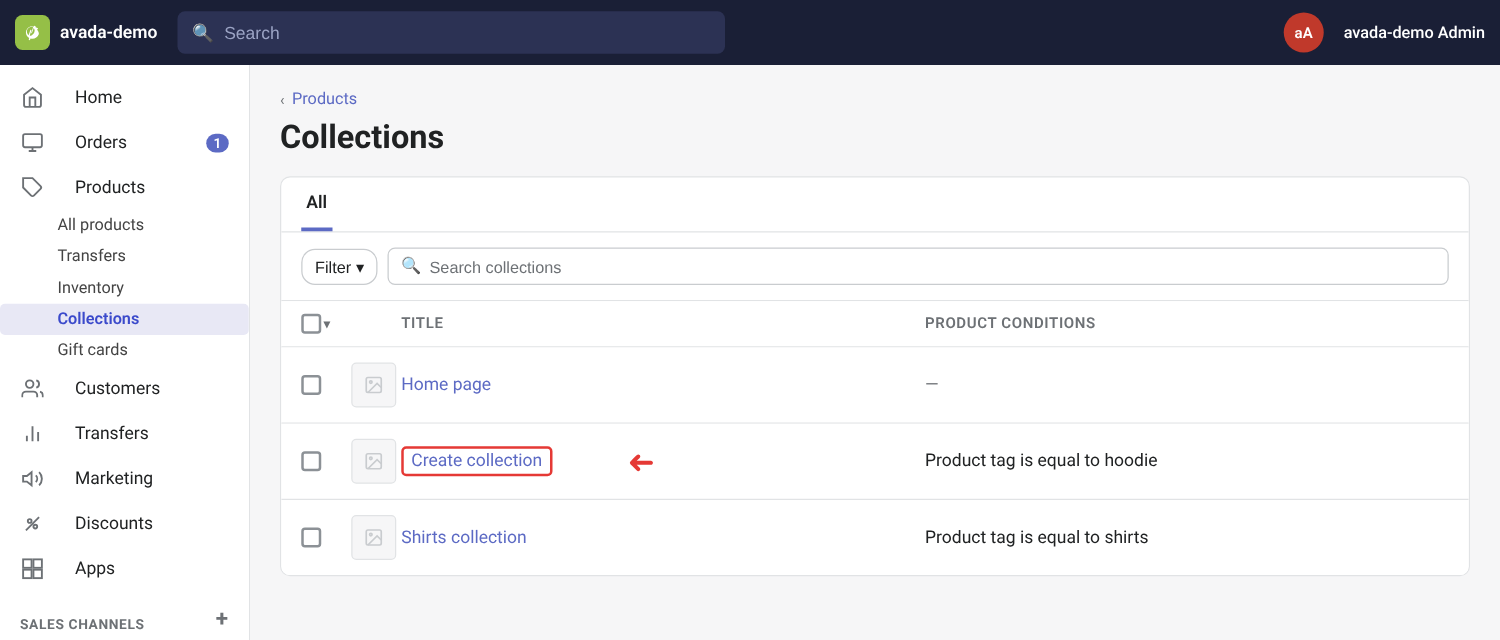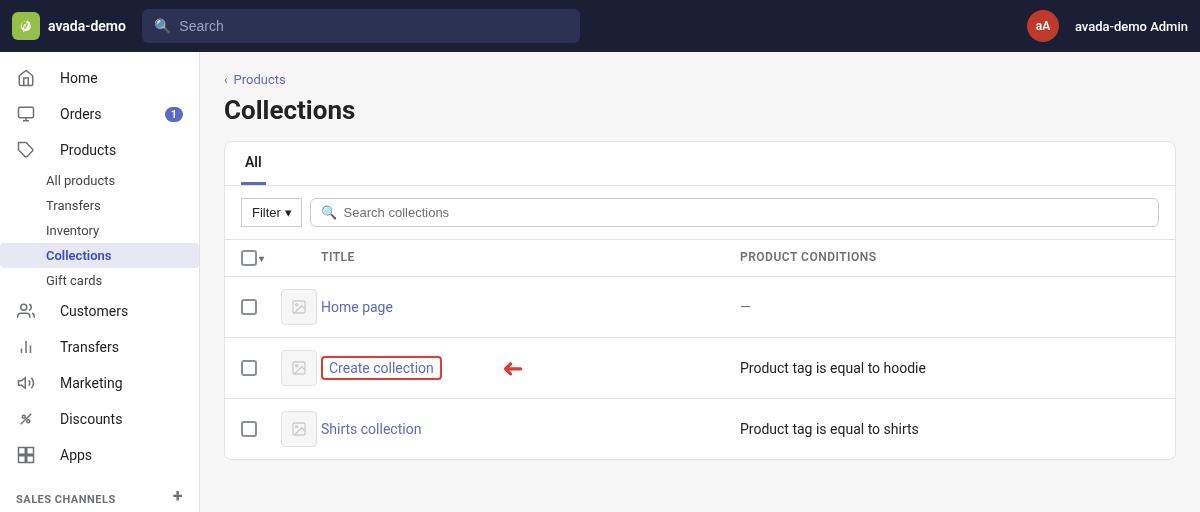--- a/index.html
+++ b/index.html
@@ -211,21 +211,21 @@
       align-items: center;
       gap: 8px;
       padding: 12px 16px;
       border-bottom: 1px solid #e1e3e5;
     }
     .filter-btn {
       display: flex;
       align-items: center;
       gap: 4px;
       border: 1px solid #c9cccf;
-      border-radius: 0;
+      border-radius: 11px;
       padding: 6px 10px;
       background: #fff;
       cursor: pointer;
       font-size: 13px;
       color: #202223;
     }
     .search-collections {
       flex: 1;
       border: 1px solid #c9cccf;
       border-radius: 6px;

